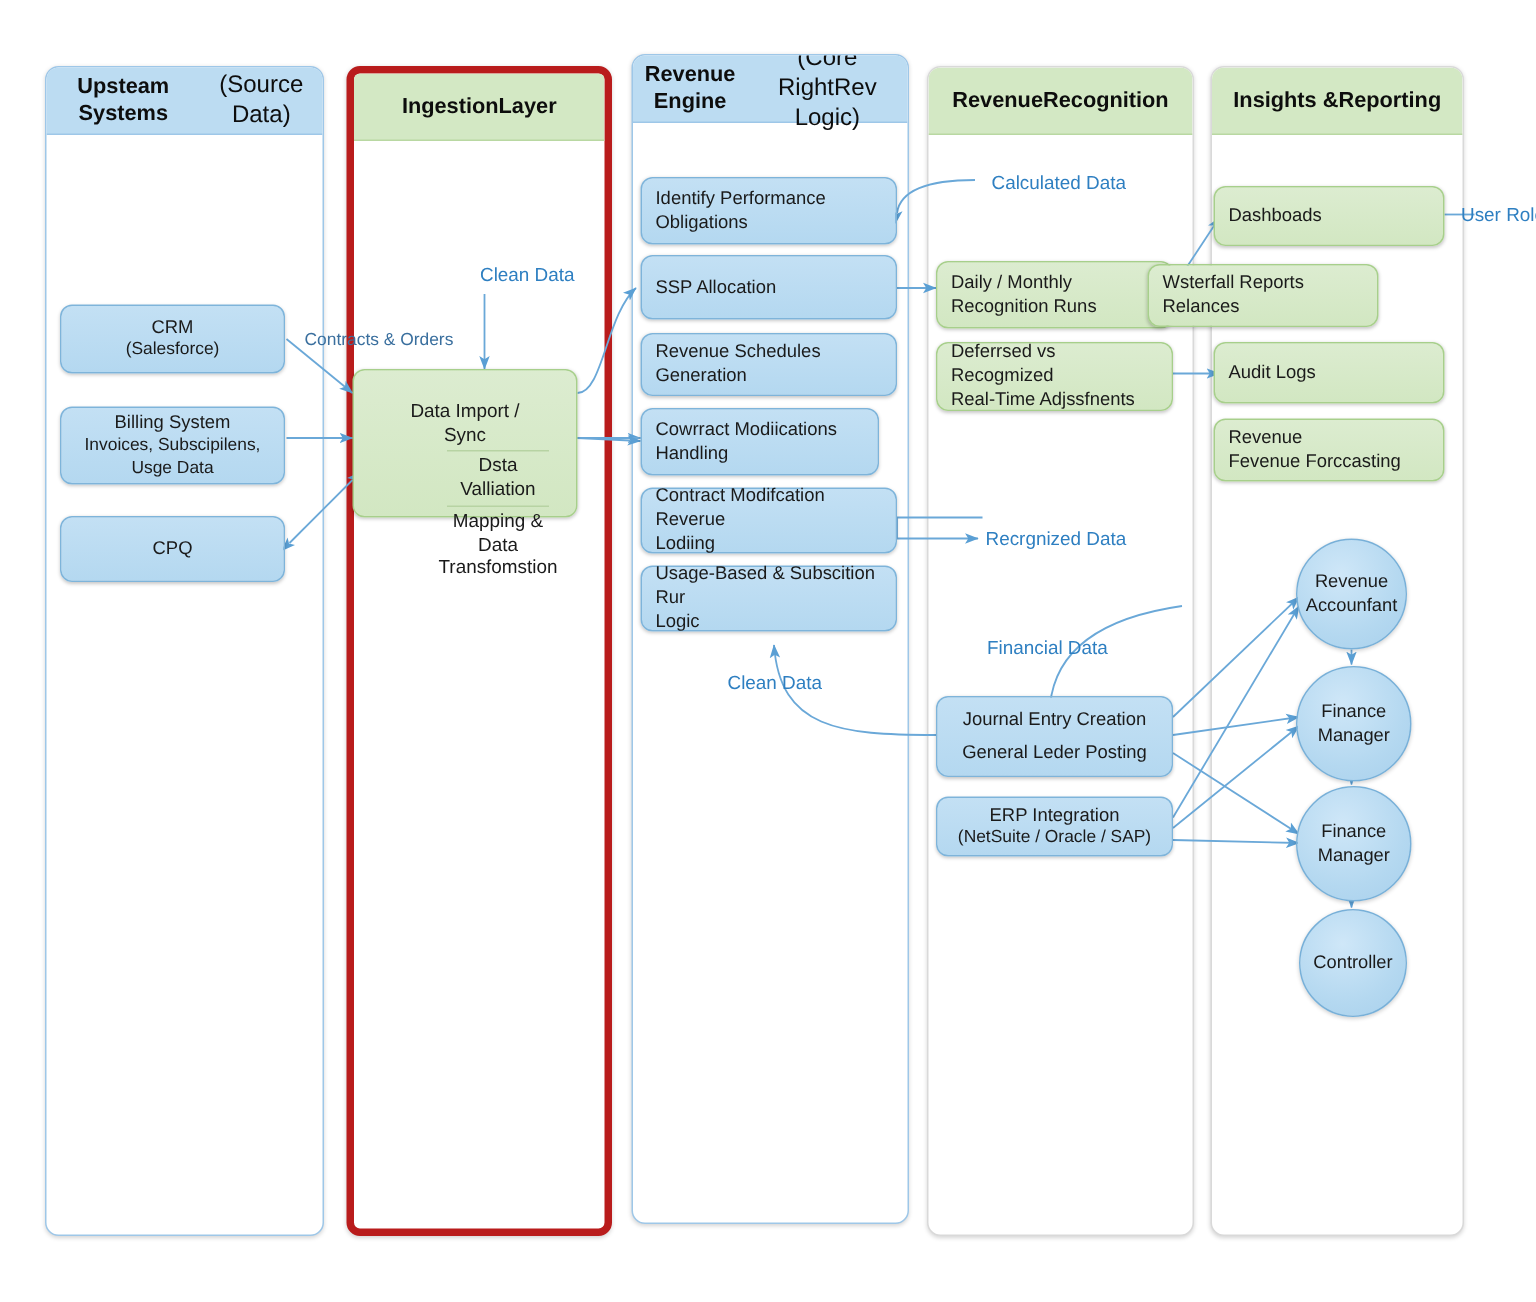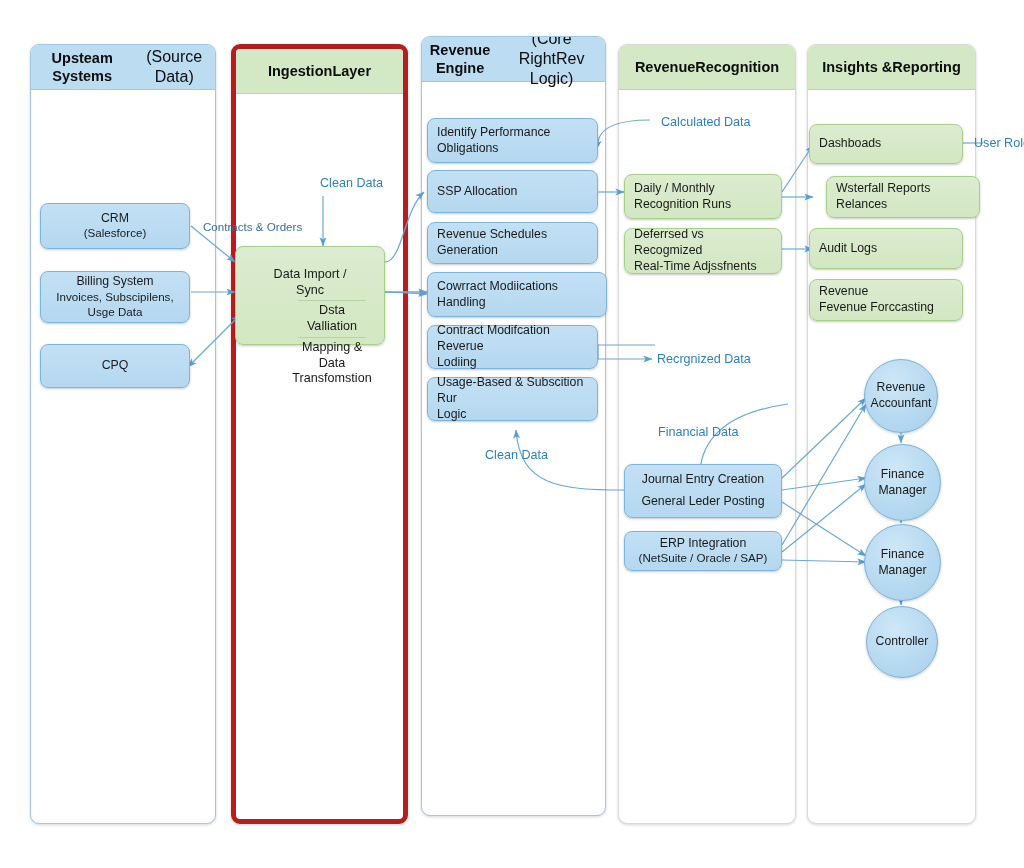--- a/index.html
+++ b/index.html
@@ -264,21 +264,21 @@
   </div>
 
   <div class="node blue" style="left:427px; top:170px; width:171px; height:43px;">
     <span>SSP Allocation</span>
   </div>
 
   <div class="node blue" style="left:427px; top:222px; width:171px; height:42px;">
     <span>Revenue Schedules Generation</span>
   </div>
 
-  <div class="node blue" style="left:427px; top:272px; width:180px; height:45px;">
+  <div class="node blue" style="left:427px; top:272px; width:159px; height:45px;">
     <span>Cowrract Modiications</span>
     <span>Handling</span>
   </div>
 
   <div class="node blue" style="left:427px; top:325px; width:171px; height:44px;">
     <span>Contract Modifcation Reverue</span>
     <span>Lodiing</span>
   </div>
 
   <div class="node blue" style="left:427px; top:377px; width:171px; height:44px;">
@@ -303,21 +303,21 @@
 
   <div class="node blue center" style="left:624px; top:531px; width:158px; height:40px;">
     <span>ERP Integration</span>
     <span class="n-sub">(NetSuite / Oracle / SAP)</span>
   </div>
 
   <div class="node green" style="left:809px; top:124px; width:154px; height:40px;">
     <span>Dashboads</span>
   </div>
 
-  <div class="node green" style="left:826px; top:176px; width:154px; height:42px;">
+  <div class="node green" style="left:765px; top:176px; width:154px; height:42px;">
     <span>Wsterfall Reports</span>
     <span>Relances</span>
   </div>
 
   <div class="node green" style="left:809px; top:228px; width:154px; height:41px;">
     <span>Audit Logs</span>
   </div>
 
   <div class="node green" style="left:809px; top:279px; width:154px; height:42px;">
     <span>Revenue</span>

